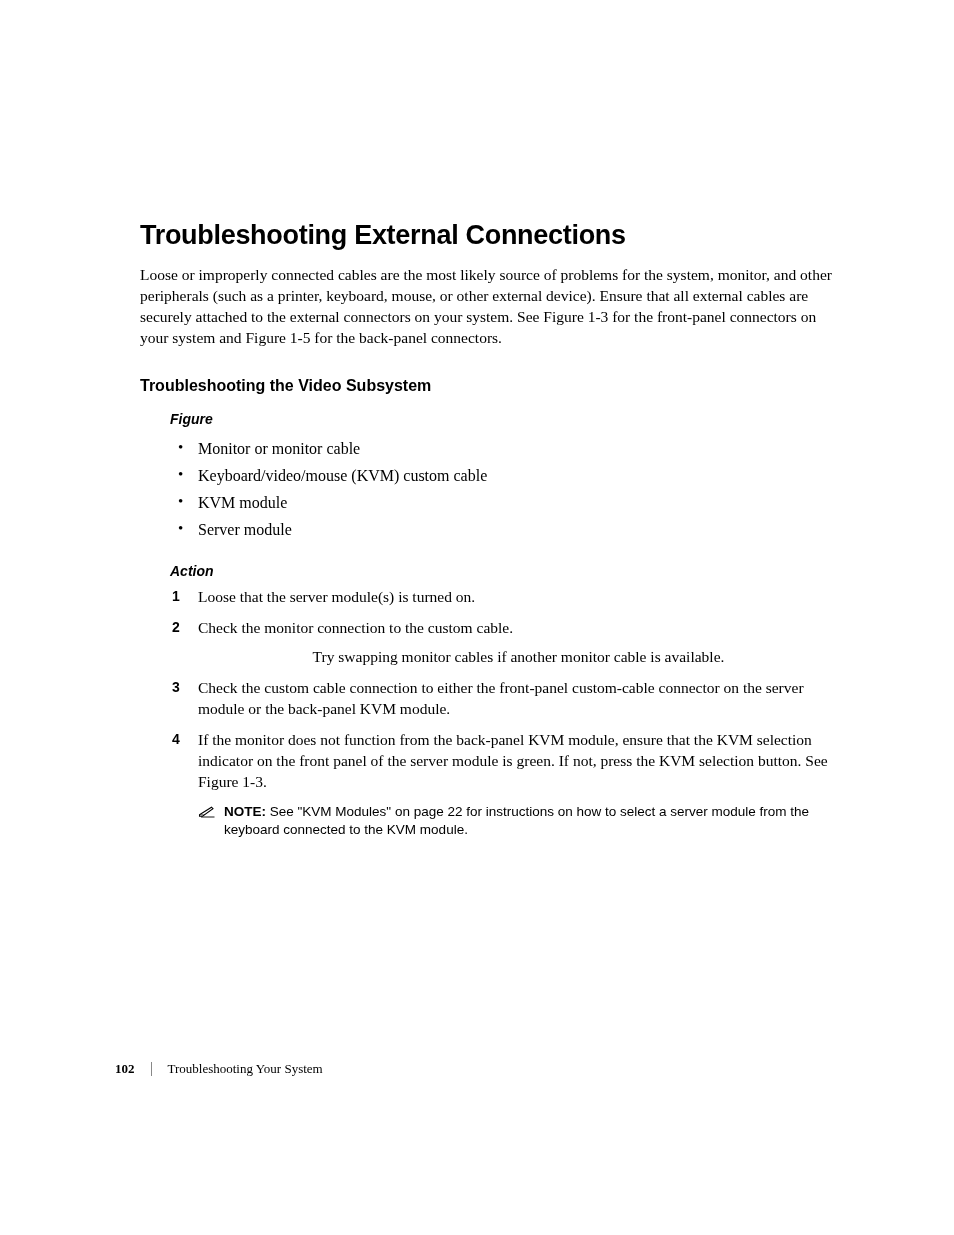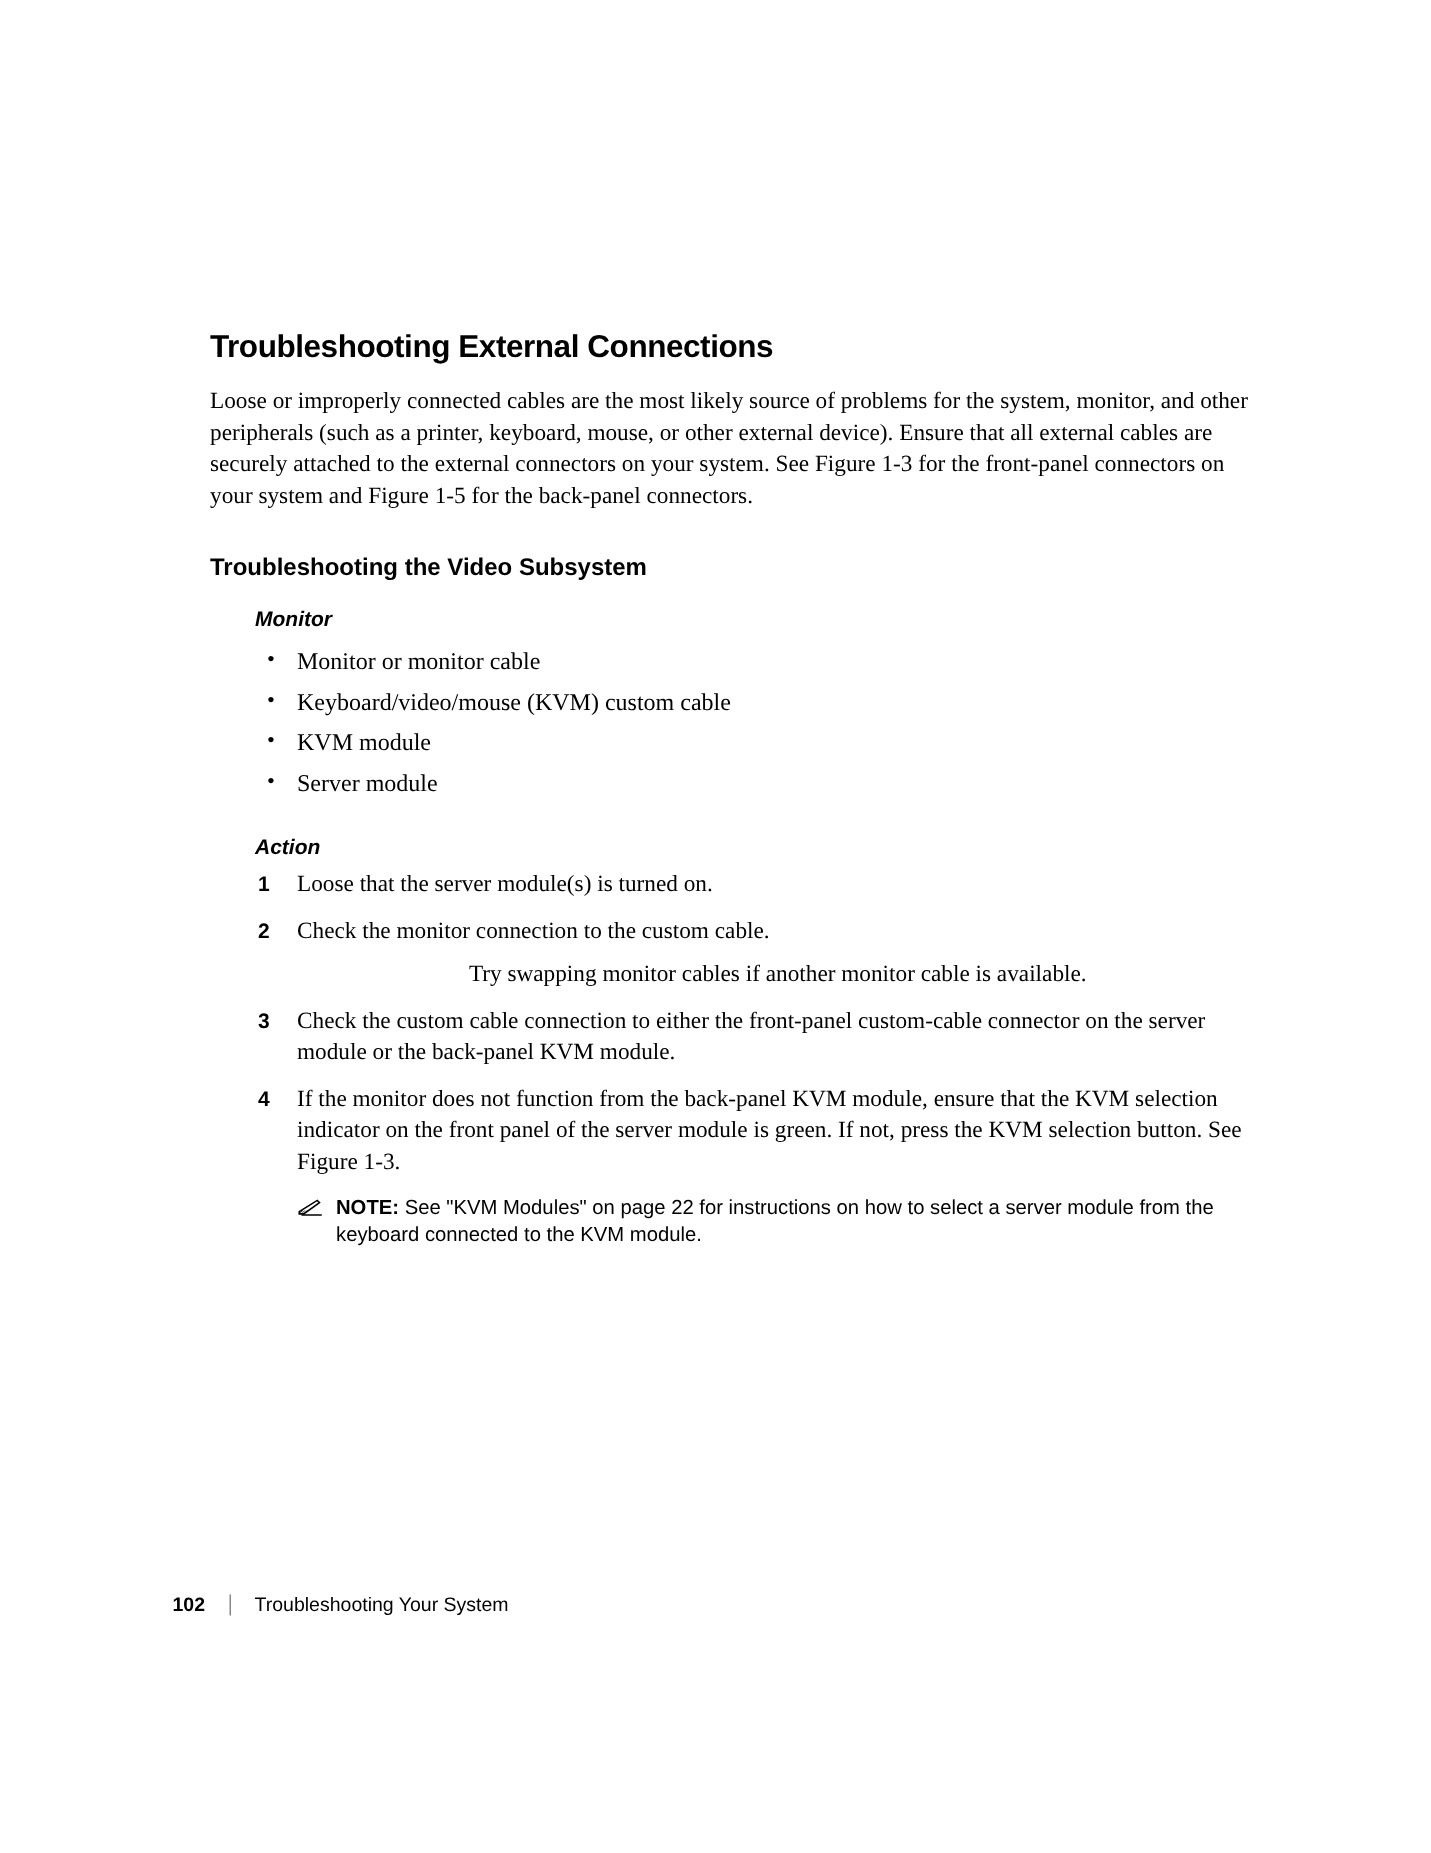--- a/index.html
+++ b/index.html
@@ -10,21 +10,21 @@
       font-family: Georgia, 'Times New Roman', serif;
       color: #000;
       position: relative;
     }
     .page {
       padding: 220px 115px 0 140px;
     }
     .h1 {
       font-family: 'Helvetica Neue', Arial, sans-serif;
       font-weight: 700;
-      font-size: 21px;
+      font-size: 27px;
       letter-spacing: -0.3px;
       margin-bottom: 14px;
       font-stretch: condensed;
     }
     .intro {
       font-size: 15.5px;
       line-height: 1.35;
       margin-bottom: 28px;
     }
     .h2 {
@@ -108,42 +108,42 @@
       font-weight: 700;
       text-align: center;
     }
     .footer {
       position: absolute;
       bottom: 158px;
       left: 115px;
       display: flex;
       align-items: center;
       gap: 16px;
-      font-family: Liberation Sans, sans-serif;
+      font-family: Liberation Serif, serif;
       font-size: 13px;
     }
     .footer .page-number {
       font-weight: 700;
     }
     .footer .divider {
       width: 1px;
       height: 14px;
       background: #888;
     }
   </style>
 </head>
 <body>
 
 <div class="page">
   <h1 class="h1">Troubleshooting External Connections</h1>
   <p class="intro">Loose or improperly connected cables are the most likely source of problems for the system, monitor, and other peripherals (such as a printer, keyboard, mouse, or other external device). Ensure that all external cables are securely attached to the external connectors on your system. See Figure 1-3 for the front-panel connectors on your system and Figure 1-5 for the back-panel connectors.</p>
 
   <h2 class="h2">Troubleshooting the Video Subsystem</h2>
 
-  <h3 class="h3">Monitor</h3>
+  <h3 class="h3">Figure</h3>
   <ul class="bullets">
     <li>Monitor or monitor cable</li>
     <li>Keyboard/video/mouse (KVM) custom cable</li>
     <li>KVM module</li>
     <li>Server module</li>
   </ul>
 
   <h3 class="h3">Action</h3>
   <ol class="numbered">
     <li>

